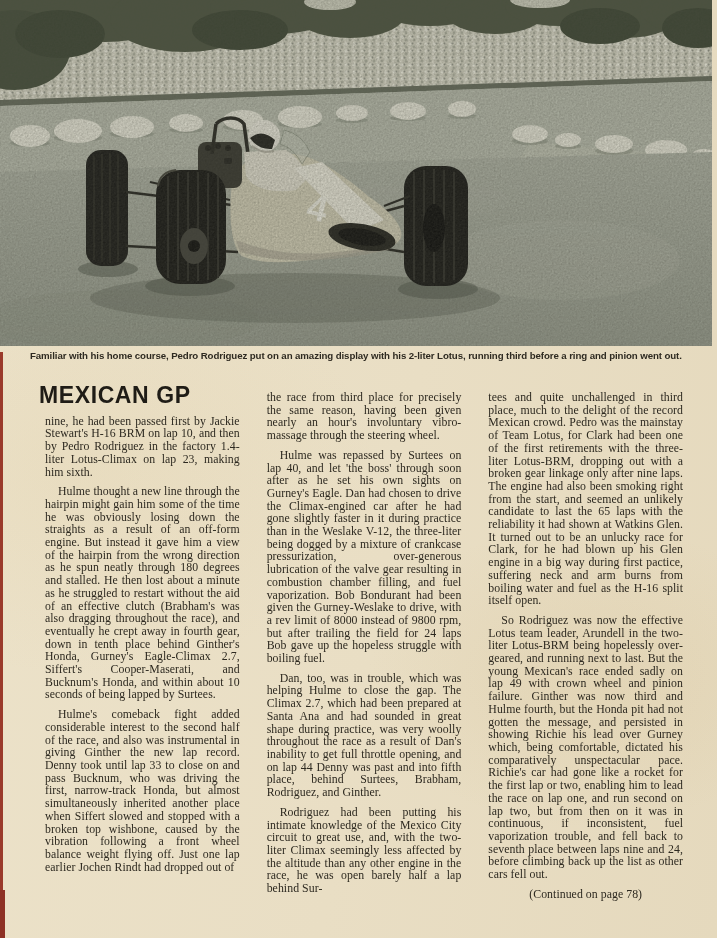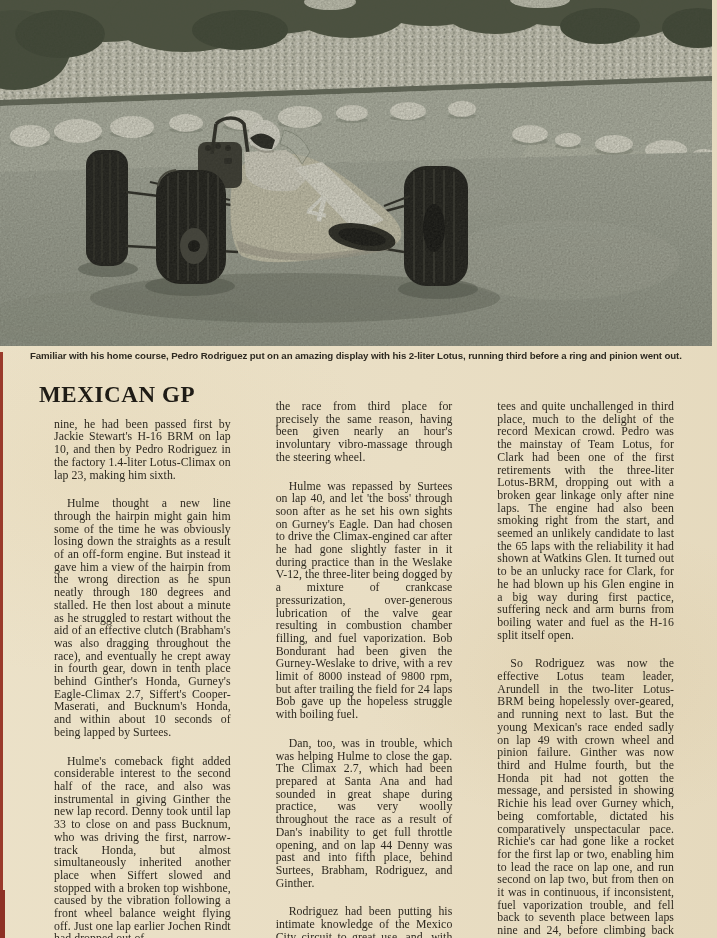--- a/index.html
+++ b/index.html
@@ -14,24 +14,24 @@
   .photo{position:absolute;left:0;top:0;width:712px;height:346px;}
   .photo svg{display:block;width:712px;height:346px;}
   .caption{
     position:absolute;left:30px;top:350px;width:657px;
     font-family:"Liberation Sans",sans-serif;font-weight:bold;
     font-size:9.7px;letter-spacing:-0.1px;color:#2e2a21;
   }
   .article{position:absolute;left:38px;top:384px;width:652px;display:flex;gap:13px;}
   .col{width:209px;font-size:11.8px;line-height:12.7px;text-align:justify;color:#2d2920;
        letter-spacing:0.05px;}
-  .col p{margin:16px;}
+  .col p{margin:7px;}
   .col p.indent{text-indent:13px;}
   .title{
-    font-family:Liberation Serif, serif;font-weight:700;font-size:23px;
+    font-family:Liberation Sans, sans-serif;font-weight:700;font-size:23px;
     letter-spacing:0.6px;margin:5px 0 13px 1px;color:#1f1c16;white-space:nowrap;
   }
   .continued{text-align:center;text-indent:0 !important;}
   .edge-left-strip{position:absolute;left:0;top:352px;width:3px;height:540px;background:#9a3a2b;}
   .edge-left-strip2{position:absolute;left:0;top:890px;width:5px;height:48px;background:#8e3125;}
 </style>
 </head>
 <body>
 
 <div class="page">

